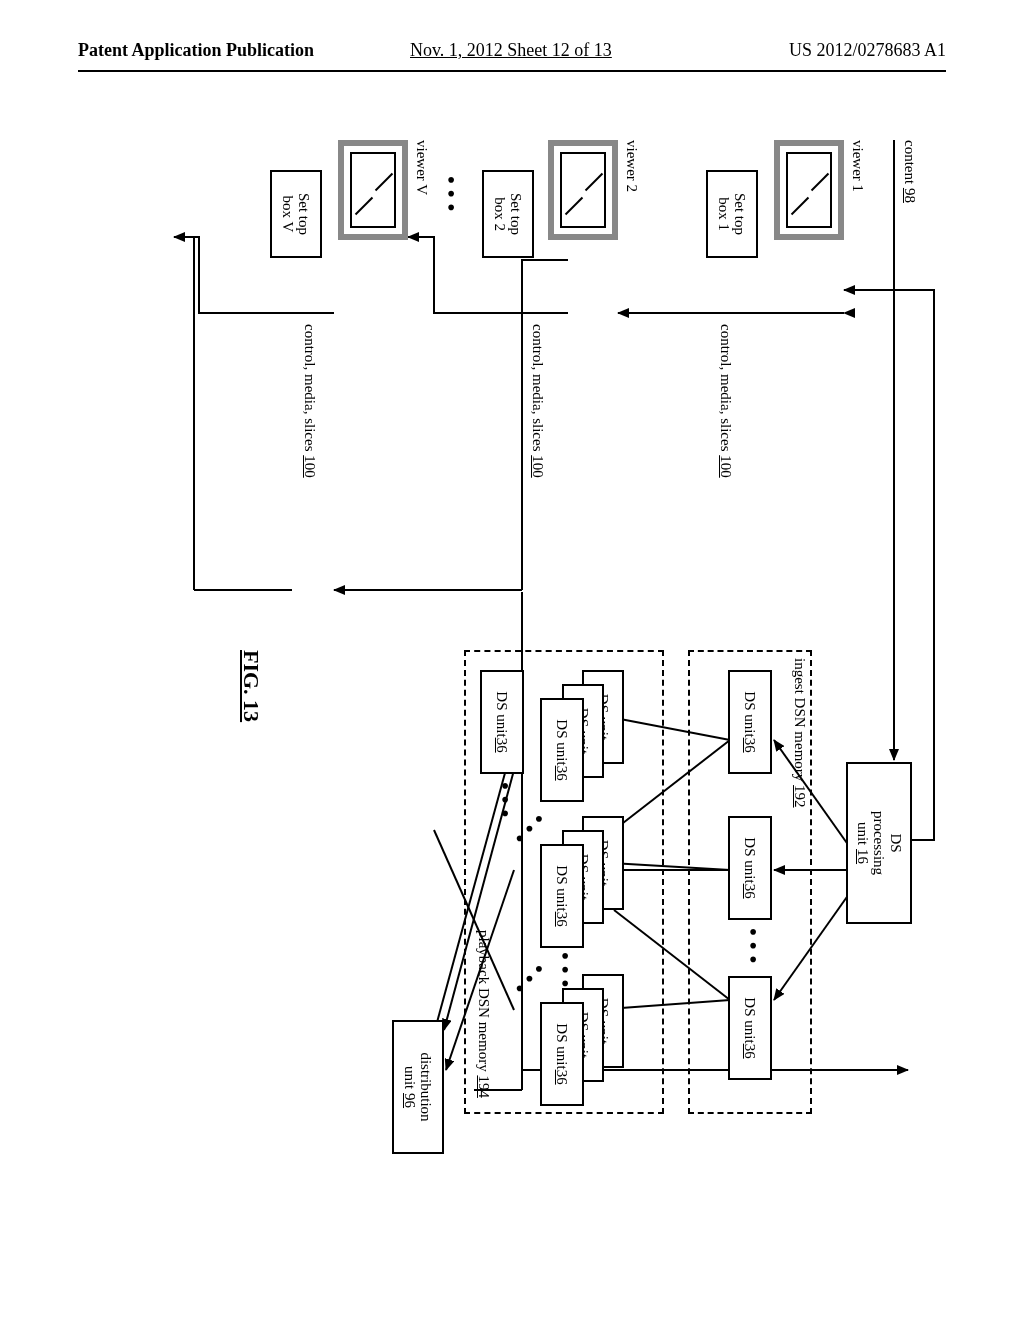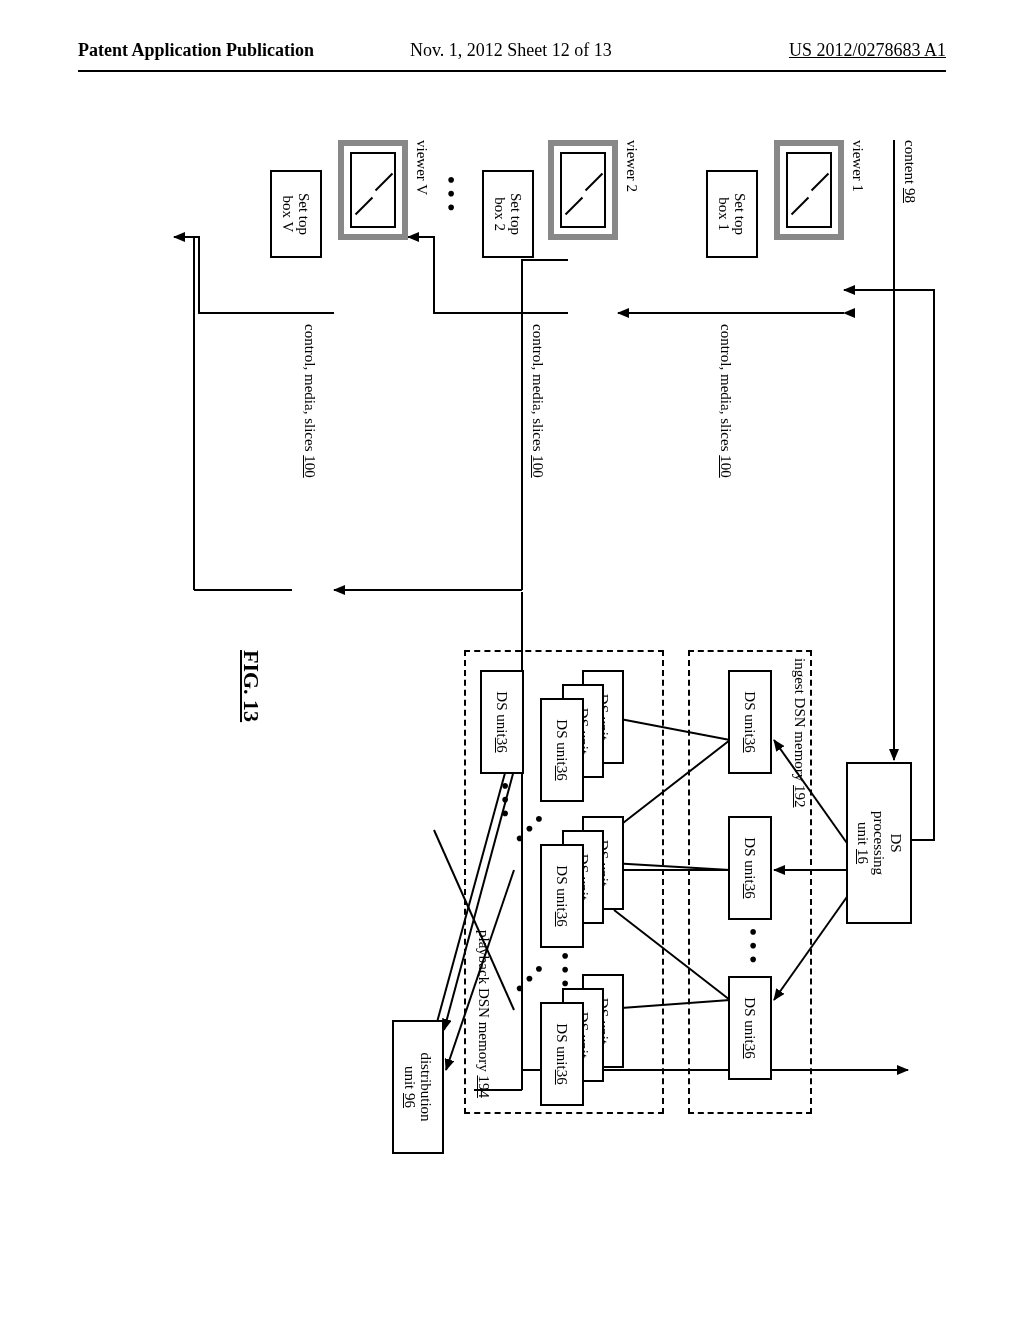--- a/index.html
+++ b/index.html
@@ -19,22 +19,22 @@
   }
   .header {
     position: absolute;
     top: 40px;
     left: 0;
     width: 1024px;
     height: 30px;
     font-size: 18px;
   }
   .header .left { position: absolute; left: 78px; font-weight: bold; }
-  .header .mid  { position: absolute; left: 410px; }
-  .header .right{ position: absolute; right: 78px; text-decoration: underline; }
+  .header .mid  { position: absolute; left: 410px; text-decoration: underline; }
+  .header .right{ position: absolute; right: 78px; }
   .header-line {
     position: absolute;
     left: 78px; right: 78px; top: 70px;
     border-top: 2px solid #000;
   }
 
   .canvas {
     position: absolute;
     left: 60px; top: 110px;
     width: 904px; height: 1090px;

